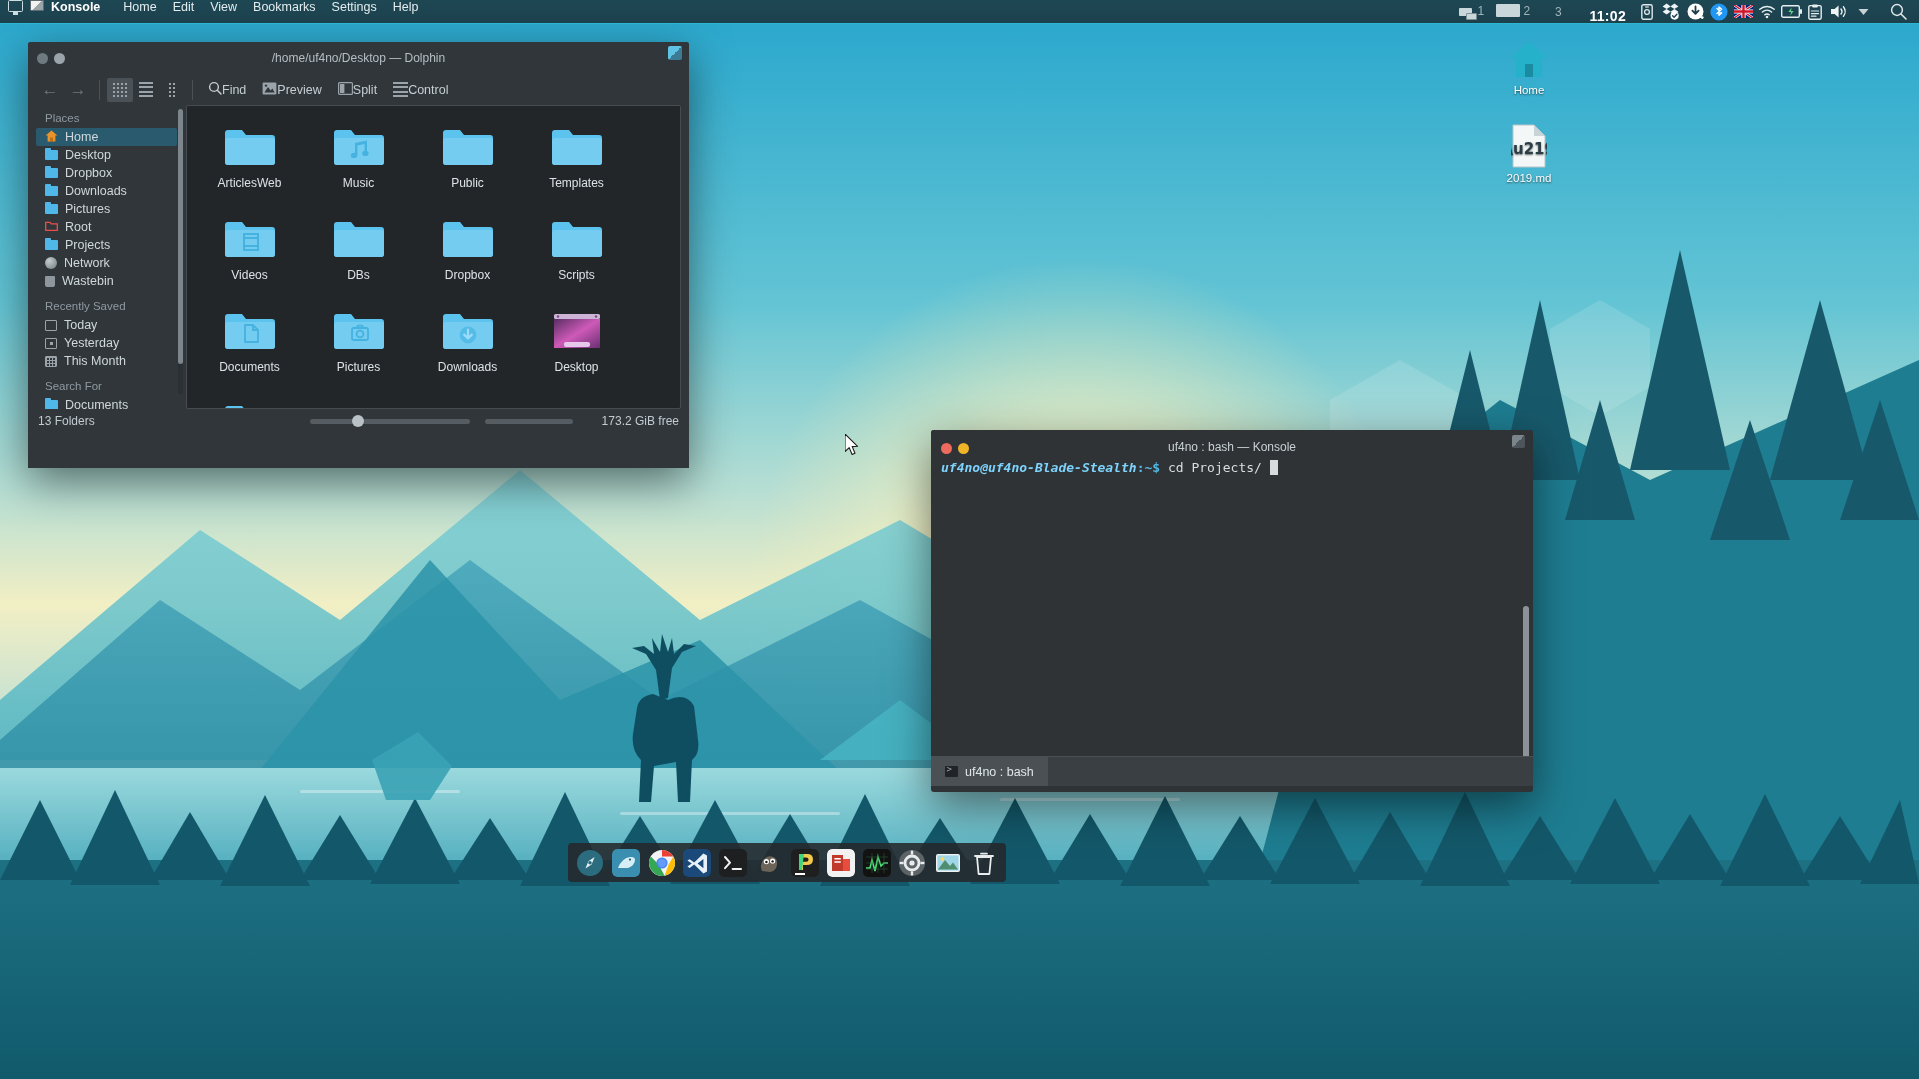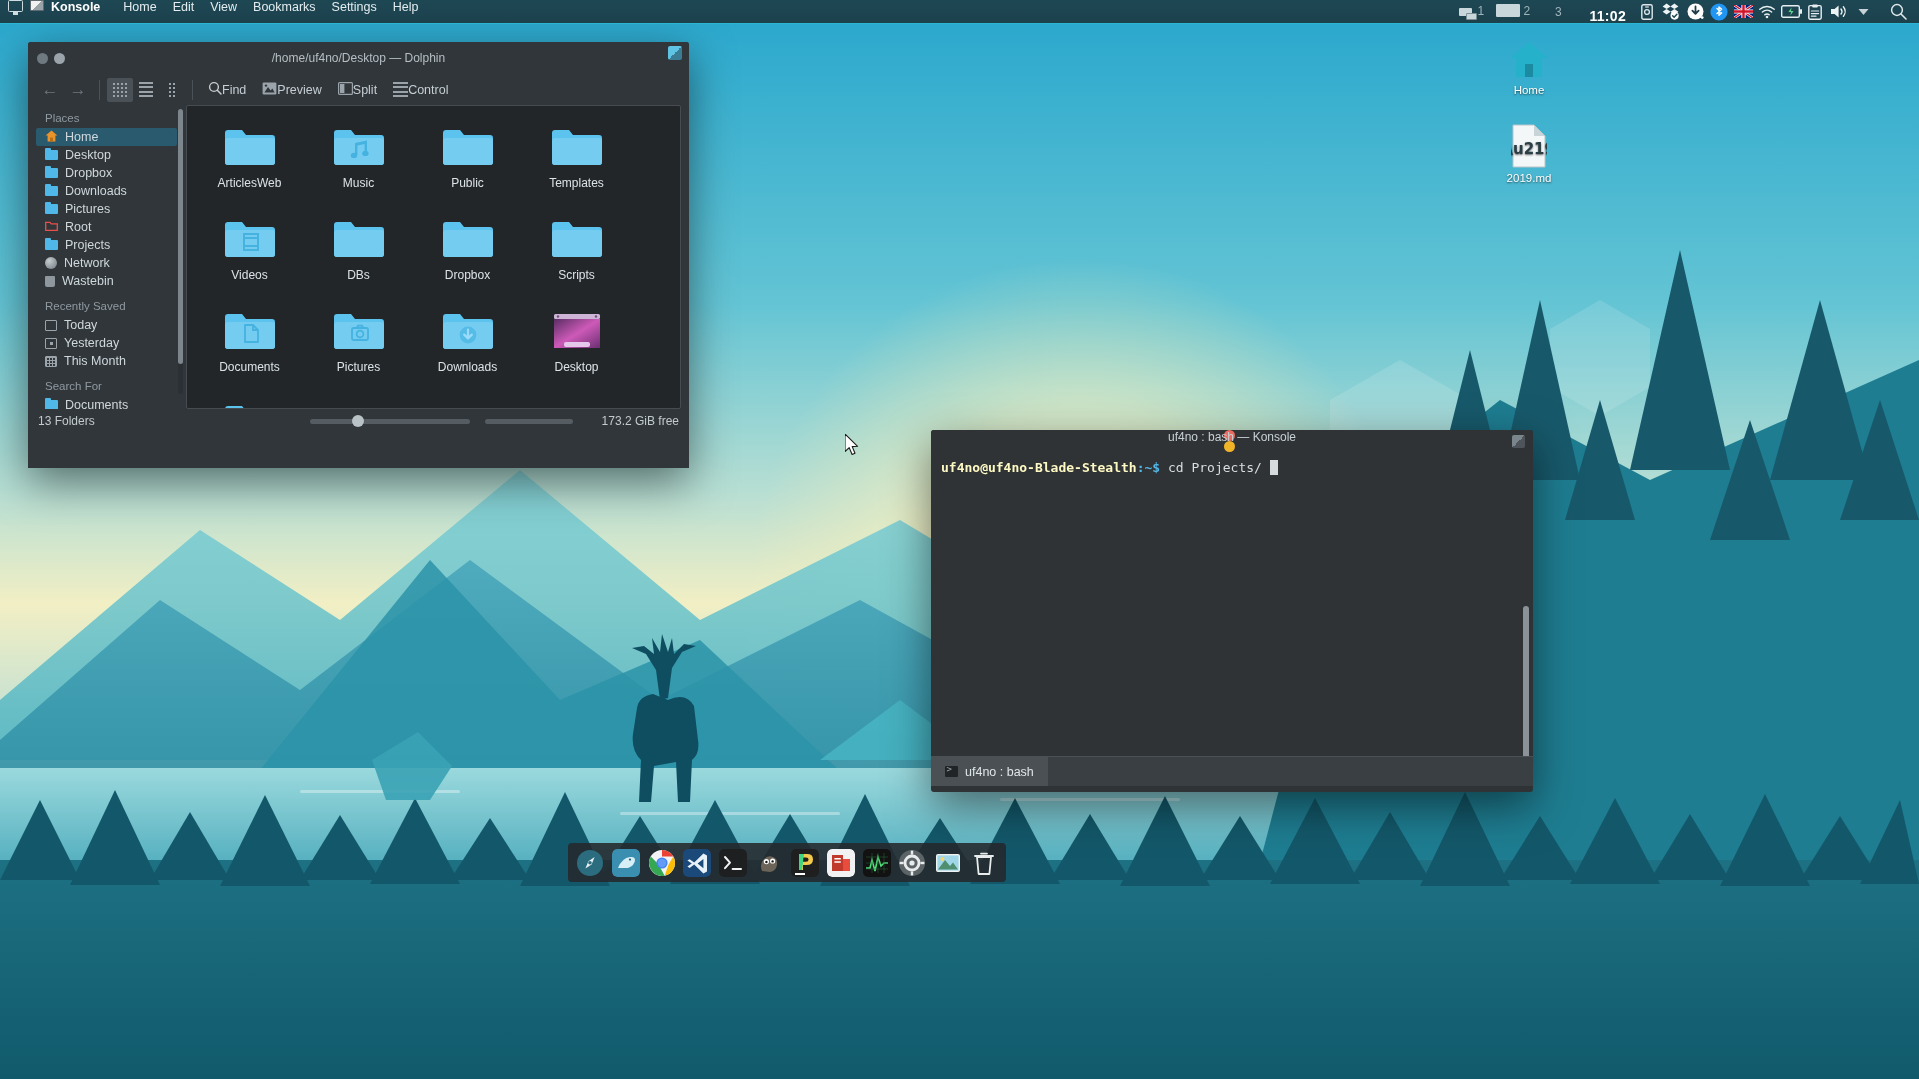--- a/index.html
+++ b/index.html
@@ -146,25 +146,25 @@
     color:#c2cbd0; font-size:12px; gap:0; background:#31363b;
   }
   .zoomwrap { display:flex; align-items:center; gap:15px; margin-left:auto; }
   .zslider { width:160px; height:5px; background:#555d63; border-radius:3px; position:relative; }
   .zknob { position:absolute; left:42px; top:-4px; width:12px; height:12px; border-radius:50%; background:#b9c2c7; }
   .zbar2 { width:88px; height:5px; background:#555d63; border-radius:3px; }
   .freetext { margin-left:14px; }
 
   
   #konsole { left:931px; top:430px; width:602px; height:362px; background:#2f3336; border-radius:3px; }
-  .k-title { height:24px; background:#2f3336; border-radius:3px 3px 0 0; display:flex; align-items:center; padding:0 10px; position:relative;flex-direction:column; }
+  .k-title { height:24px; background:#2f3336; border-radius:3px 3px 0 0; display:flex; align-items:flex-end; padding:0 10px; position:relative; }
   .k-title .ttitle { color:#c7d0d4; font-size:12px; }
   .k-body { height:302px; background:#2f3336; padding:6px 10px; position:relative; overflow:hidden; }
   .k-line { font-family:"DejaVu Sans Mono","Liberation Mono",monospace; font-size:13px; color:#d8dee0; white-space:pre; }
-  .k-user { color:#fef9c3; font-weight:bold; }
+  .k-user { color:#7dd3fc; font-weight:bold;font-style:italic; }
   .k-path { color:#53b8e8; font-weight:bold; }
   .k-cursor { display:inline-block; width:8px; height:15px; background:#d6dcde; vertical-align:-3px; }
   .k-scroll { position:absolute; right:4px; top:152px; width:6px; height:155px; background:#8b9399; border-radius:3px; }
   .k-tabs { height:30px; background:#3a3f43; display:flex; align-items:stretch; border-top:1px solid #4a5054; }
   .k-tab { display:flex; align-items:center; gap:7px; padding:0 14px; background:#4a5054; color:#dfe6e9; font-size:12.5px; }
   .k-tabrest { flex:1; background:#3a3f43; }
   .k-tabico { width:13px; height:11px; background:#202426; border-radius:1px; position:relative; }
   .k-tabico:before { content:">"; position:absolute; left:1.5px; top:-2px; font-size:9px; color:#9aa4aa; font-family:"DejaVu Sans Mono",monospace; }
   .k-min { position:absolute; right:8px; top:5px; width:13px; height:13px; background:linear-gradient(135deg,#7b868c 0 50%,#4d555a 50% 100%); border-radius:2px; }
 

